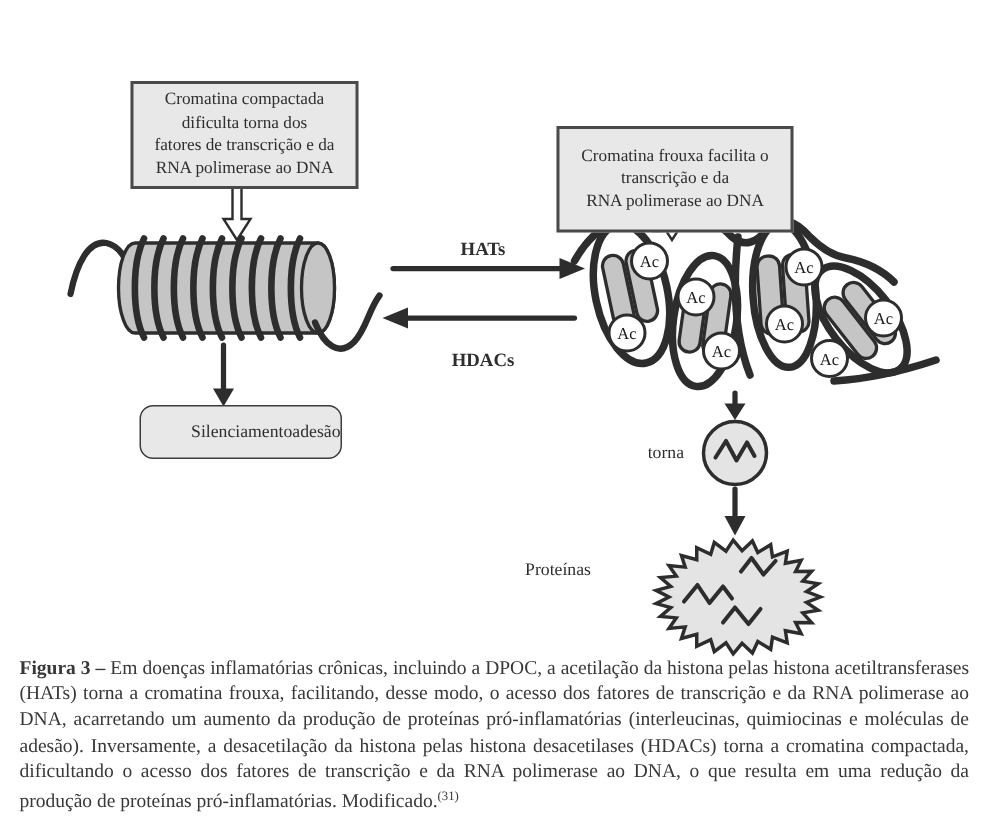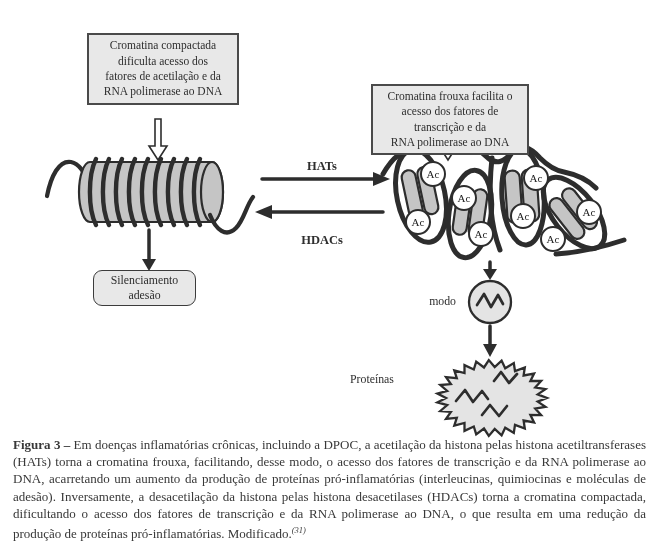--- a/index.html
+++ b/index.html
@@ -6,33 +6,33 @@
     --box-fill:#e8e8e8; --shape-fill:#c5c5c5; --light-fill:#e4e4e4;
     --stroke:#2d2d2d; --text:#2e2e2e; --caption-text:#383838;
   }
   html,body{margin:0;padding:0;background:#fff;}
   .canvas{position:relative;width:658px;height:557px;background:#fff;overflow:hidden;
           font-family:"Liberation Serif", serif;}
   .art{position:absolute;left:0;top:0;}
   .tbox{position:absolute;background:var(--box-fill);border:2px solid #4a4a4a;
         display:flex;flex-direction:column;justify-content:center;align-items:center;
         font-size:11.5px;line-height:15.3px;color:var(--text);text-align:center;}
-  .left-box{left:87px;top:33px;width:148px;height:68px;}
+  .left-box{left:87px;top:54px;width:148px;height:68px;}
   .right-box{left:371px;top:47px;width:154px;height:67px;margin-top:37px;}
   .sbox{position:absolute;left:93px;top:270px;width:101px;height:34px;
         background:var(--box-fill);border:1.7px solid #3c3c3c;border-radius:9px;
-        display:flex;flex-direction:column;justify-content:center;align-items:center;
-        font-size:11.8px;line-height:15.5px;color:var(--text);text-align:center;}
+        display:flex;flex-direction:row;justify-content:flex-end;align-items:center;
+        font-size:11.8px;line-height:15.5px;color:var(--text);text-align:center;padding-left:32px;}
   .lbl{position:absolute;font-size:11.8px;color:var(--text);line-height:15.5px;}
   .mrna-lbl{left:404px;top:294px;width:52px;text-align:right;}
   .prot-lbl{left:314px;top:372px;width:116px;text-align:center;}
   .caption{position:absolute;left:13px;top:436px;width:633px;margin:0;
            font-size:13px;line-height:17.2px;text-align:justify;color:var(--caption-text);}
   .caption b{font-weight:bold;}
-  .caption sup{font-size:8.5px;font-style:italic;}
+  .caption sup{font-size:8.5px;}
   
   .st{stroke:var(--stroke);stroke-width:3.5;fill:none;stroke-linecap:round;}
   .dna{stroke:var(--stroke);stroke-width:5;fill:none;stroke-linecap:round;}
   .band{stroke:var(--stroke);stroke-width:4.4;fill:none;stroke-linecap:round;}
   .tail{stroke:var(--stroke);stroke-width:4.2;fill:none;stroke-linecap:round;}
   .gray{fill:var(--shape-fill);stroke:var(--stroke);stroke-width:2.2;}
   .lightfill{fill:var(--light-fill);stroke:var(--stroke);stroke-width:2.3;}
   .whitefill{fill:#fff;stroke:var(--stroke);stroke-width:2;}
   .tri{fill:var(--stroke);stroke:none;}
   .hollow{fill:#fff;stroke:var(--stroke);stroke-width:1.6;stroke-linejoin:miter;}
@@ -162,38 +162,37 @@
     <g>
       <polygon class="lightfill" points="547.0,398.0 537.7,401.6 545.5,406.8 535.2,408.6 541.1,415.1 530.4,415.0 534.1,422.4 523.6,420.5 524.8,428.5 515.0,424.8 513.8,432.9 505.2,427.7 501.6,435.4 494.7,428.9 488.8,435.9 484.0,428.5 476.2,434.4 473.8,426.5 464.5,430.9 464.5,422.9 454.3,425.6 456.8,417.9 446.0,418.9 450.9,411.9 440.3,411.0 447.2,405.1 437.4,402.4 446.0,398.0 437.4,393.6 447.2,390.9 440.3,385.0 450.9,384.1 446.0,377.1 456.8,378.1 454.3,370.4 464.5,373.1 464.5,365.1 473.8,369.5 476.2,361.6 484.0,367.5 488.8,360.1 494.7,367.1 501.6,360.6 505.2,368.3 513.8,363.1 515.0,371.2 524.8,367.5 523.6,375.5 534.1,373.6 530.4,381.0 541.1,380.9 535.2,387.4 545.5,389.2 537.7,394.4"></polygon>
       <path class="squig" d="M 494 381 L 501 372 L 509 383 L 517 374"></path>
       <path class="squig" d="M 456 401 L 465 390 L 473 402 L 482 391 L 488 399"></path>
       <path class="squig" d="M 482 415 L 490 405 L 499 416 L 507 406"></path>
     </g>
   </svg>
 
   <div class="tbox left-box">
     <div>Cromatina compactada</div>
-    <div>dificulta acesso dos</div>
-    <div>fatores de acetilação e da</div>
+    <div>dificulta torna dos</div>
+    <div>fatores de transcrição e da</div>
     <div>RNA polimerase ao DNA</div>
   </div>
 
   <div class="tbox right-box">
     <div>Cromatina frouxa facilita o</div>
-    <div>acesso dos fatores de</div>
     <div>transcrição e da</div>
     <div>RNA polimerase ao DNA</div>
   </div>
 
   <div class="sbox">
     <div>Silenciamento</div>
     <div>adesão</div>
   </div>
 
-  <div class="lbl mrna-lbl">modo</div>
+  <div class="lbl mrna-lbl">torna</div>
 
   <div class="lbl prot-lbl">
     <div>Proteínas</div>
   </div>
 
   <p class="caption">
     <b>Figura 3</b>
     <b>–</b>
     <span>Em doenças inflamatórias crônicas, incluindo a DPOC, a acetilação da histona pelas histona acetiltransferases (HATs) torna a cromatina frouxa, facilitando, desse modo, o acesso dos fatores de transcrição e da RNA polimerase ao DNA, acarretando um aumento da produção de proteínas pró-inflamatórias (interleucinas, quimiocinas e moléculas de adesão). Inversamente, a desacetilação da histona pelas histona desacetilases (HDACs) torna a cromatina compactada, dificultando o acesso dos fatores de transcrição e da RNA polimerase ao DNA, o que resulta em uma redução da produção de proteínas pró-inflamatórias. Modificado.</span><sup>(31)</sup>
   </p>

